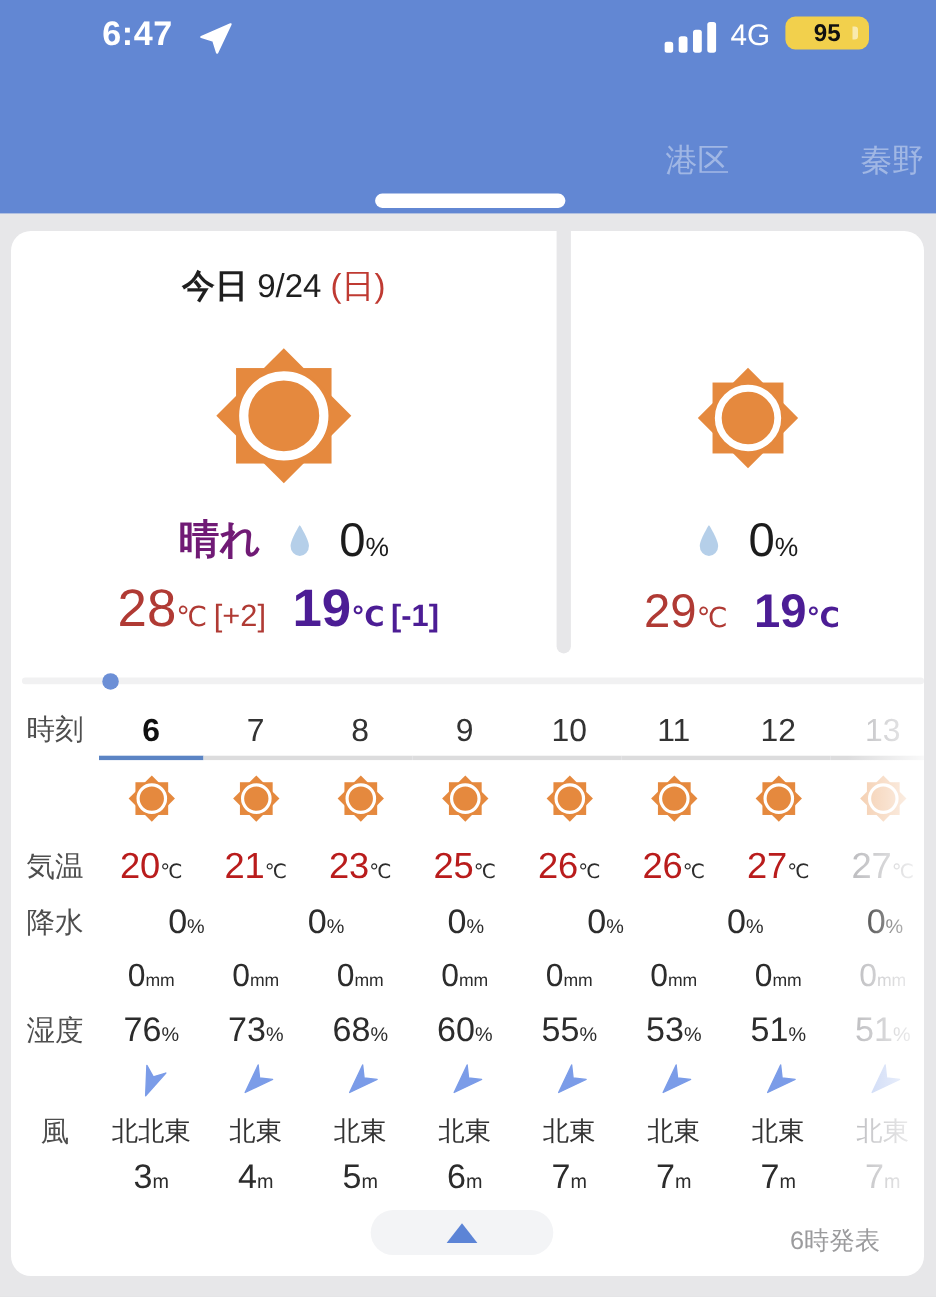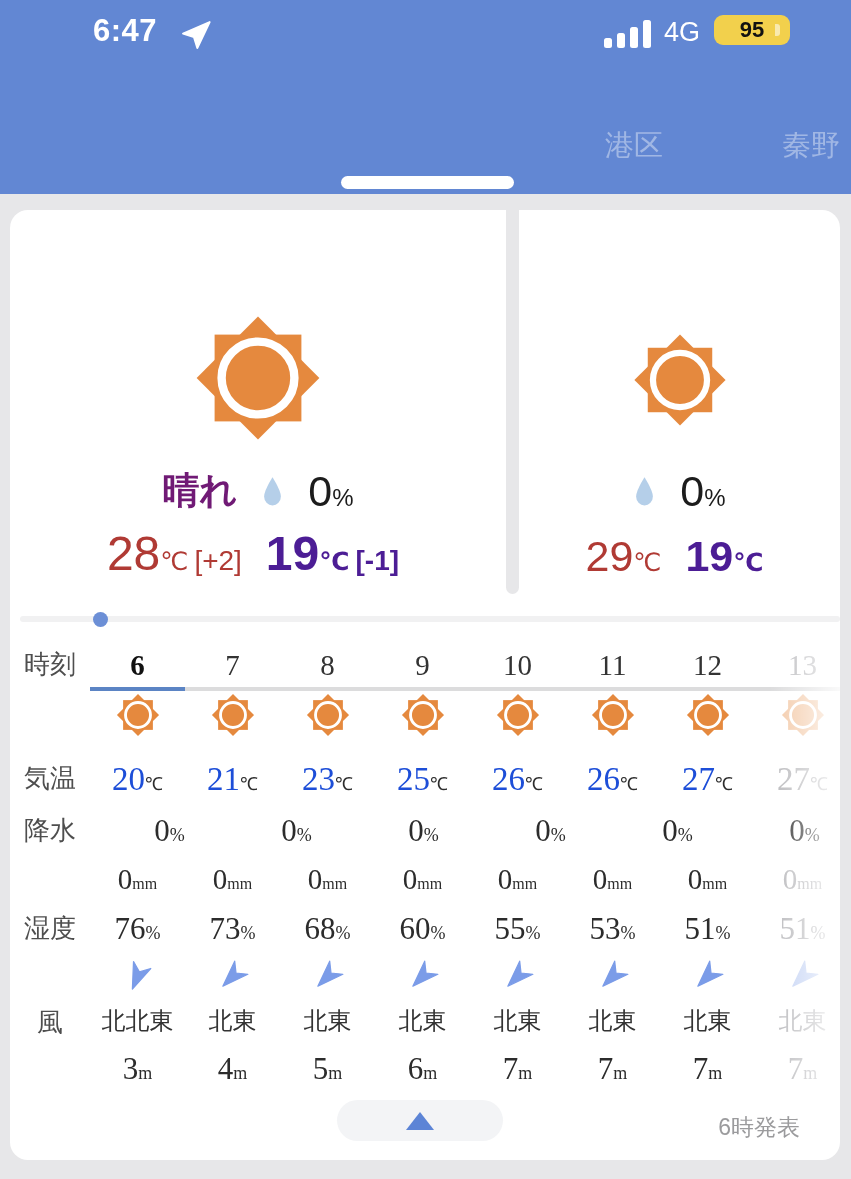--- a/index.html
+++ b/index.html
@@ -46,30 +46,30 @@
   .t-blue{color:#4c1d95;font-weight:bold;}
   .t-num{font-size:48px;}
   .sm .t-num{font-size:43px;}
   .t-unit{font-size:25px;}
   .t-diff{font-size:28px;margin-left:6px;}
   
   .h-scrollbar{position:absolute;left:10px;top:406px;width:820px;height:6px;background:#f1f1f2;border-radius:3px;}
   .h-thumb{position:absolute;left:83px;top:402px;width:15px;height:15px;border-radius:50%;background:#6c8fd6;cursor:pointer;}
   
   .h-table{position:absolute;left:0;top:435px;width:830px;}
-  .h-row{display:flex;font-family:Liberation Serif, serif;}
+  .h-row{display:flex;align-items:center;}
   .h-label{flex:0 0 80px;text-align:center;font-size:26px;color:#4e4e4e;}
   .h-cell{flex:0 0 95px;text-align:center;box-sizing:border-box;}
   .r-hours{height:46px;}
   .r-hours .h-cell{height:46px;line-height:40px;font-size:29px;color:#333;border-bottom:4px solid #dcdcdd;}
   .r-hours .h-cell.active{font-weight:bold;color:#111;border-bottom-color:#5b84c4;}
   .r-hours .h-label{height:46px;line-height:40px;border-bottom:4px solid transparent;}
   .r-icons{height:70px;}
   .r-icons svg{width:48px;height:48px;vertical-align:middle;}
-  .r-temp{height:52px;}  .r-temp .num{font-size:33px;color:#1d4ed8;}  .r-temp .u{font-size:18px;color:#2c2c2c;}
+  .r-temp{height:52px;}  .r-temp .num{font-size:33px;color:#b91c1c;}  .r-temp .u{font-size:18px;color:#2c2c2c;}
   .r-pop{height:50px;gap:32px;}   .r-pop .num{font-size:31px;color:#2c2c2c;}   .r-pop .u{font-size:18px;color:#2c2c2c;}
   .r-mm{height:48px;}    .r-mm .num{font-size:29px;color:#2c2c2c;}    .r-mm .u{font-size:16px;color:#2c2c2c;}
   .r-hum{height:50px;}   .r-hum .num{font-size:31px;color:#2c2c2c;}   .r-hum .u{font-size:18px;color:#2c2c2c;}
   .r-arrow{height:44px;} .r-arrow svg{width:31px;height:31px;vertical-align:middle;}
   .r-dir{height:46px;font-size:24px;color:#333;}
   .r-speed{height:38px;} .r-speed .num{font-size:31px;color:#2c2c2c;} .r-speed .u{font-size:18px;color:#2c2c2c;}
   .col-faded, .col-faded .num, .col-faded .u{color:#b9b9bc !important;}
   .r-hours .h-cell.col-faded{color:#b3b3b6;}
   .col-faded svg{opacity:.45;}
   .right-fade{position:absolute;right:0;top:430px;width:70px;height:455px;
@@ -132,20 +132,25 @@
 
     <div class="tab-underline"></div>
     <div class="tab-other tab-minato">港区</div>
     <div class="tab-other tab-hadano">秦野</div>
   </div>
 
   <div class="panel">
     <div class="day-divider"></div>
 
     <div class="day-card day-today">
+      <div class="day-title">
+        <span class="b">今日</span>
+        <span>9/24</span>
+        <span class="red">(日)</span>
+      </div>
       <svg class="sun-big">
           <use href="#ic-sun"></use>
         </svg>
       <div class="cond-row">
         <span class="cond-text">晴れ</span>
         <svg class="drop">
             <use href="#ic-drop"></use>
           </svg>
         <span class="pop-val"><span>0</span><span class="u">%</span></span>
       </div>

